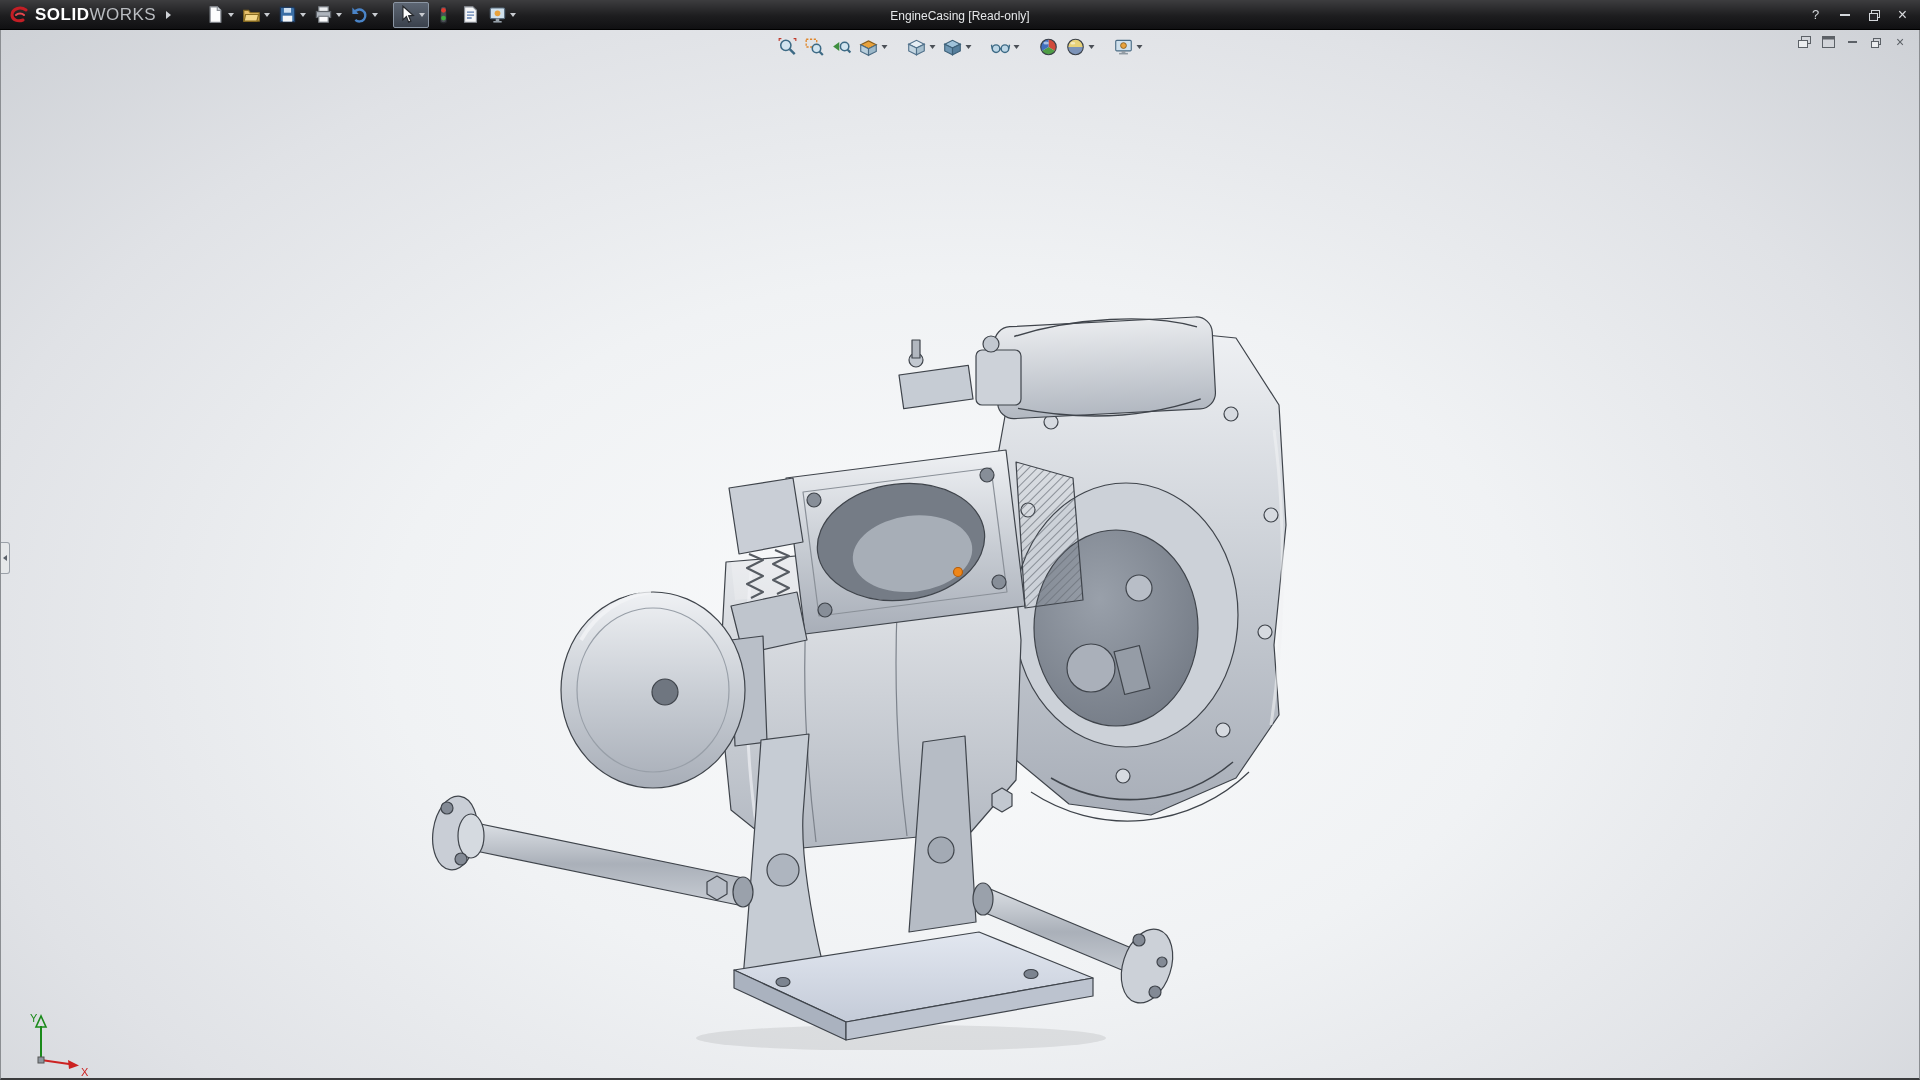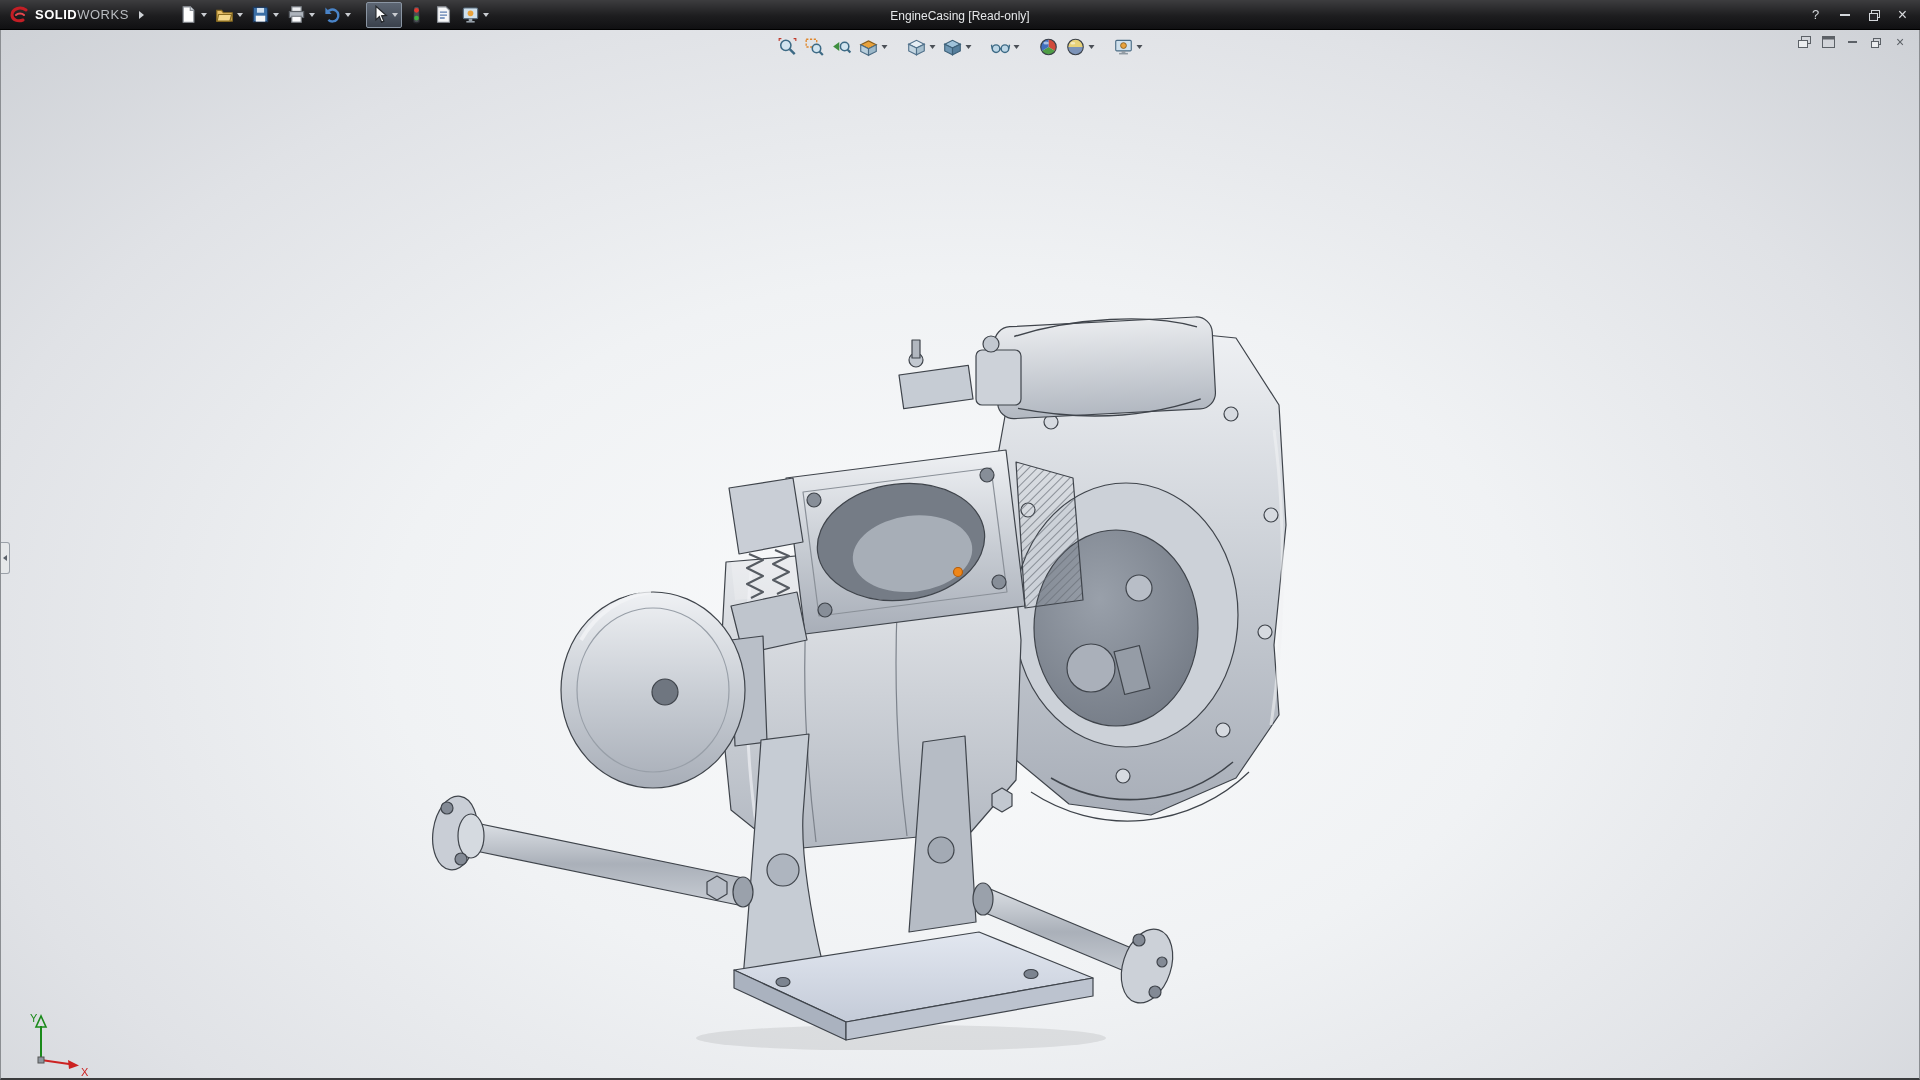--- a/index.html
+++ b/index.html
@@ -4,21 +4,21 @@
 <style>
   html,body{margin:0;padding:0;width:1920px;height:1080px;overflow:hidden;
     font-family:"Liberation Sans",sans-serif;background:#1a1a1a;}
   .app{position:absolute;inset:0;}
 
   
   .titlebar{position:absolute;top:0;left:0;right:0;height:29px;
     background:linear-gradient(#3d3d3f,#1d1d1f 55%,#101012);
     display:flex;align-items:center;color:#ddd;border-bottom:1px solid #000;}
   .brand{display:flex;align-items:center;gap:4px;padding:0 8px 0 7px;height:100%;}
-  .brand-text{font-size:13px;letter-spacing:.5px;white-space:nowrap;}
+  .brand-text{font-size:17px;letter-spacing:.5px;white-space:nowrap;}
   .brand-solid{font-weight:bold;color:#fff;}
   .brand-works{font-weight:normal;color:#b9bcc0;}
   .menu-expand{width:0;height:0;border-top:4px solid transparent;border-bottom:4px solid transparent;
     border-left:5px solid #cfd2d6;margin:0 6px 0 2px;}
 
   .main-toolbar{display:flex;align-items:center;margin-left:26px;gap:2px;}
   .tb-btn{display:flex;align-items:center;height:24px;padding:0 3px;border-radius:2px;}
   .tb-btn .ic{width:19px;height:19px;display:block;}
   .tb-btn.pressed{border:1px solid #8a95a3;background:linear-gradient(#5d6673,#3a414c);}
   .gap-s{width:8px;}

